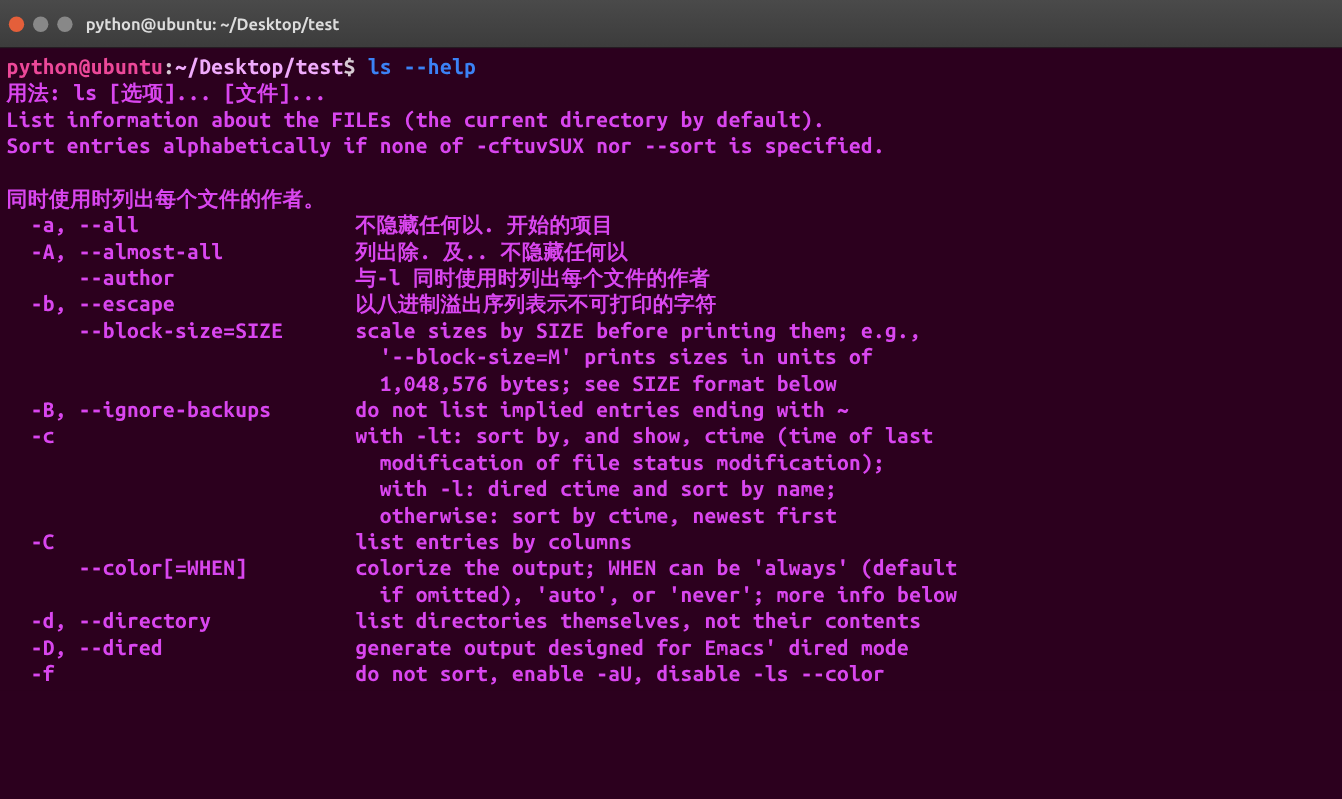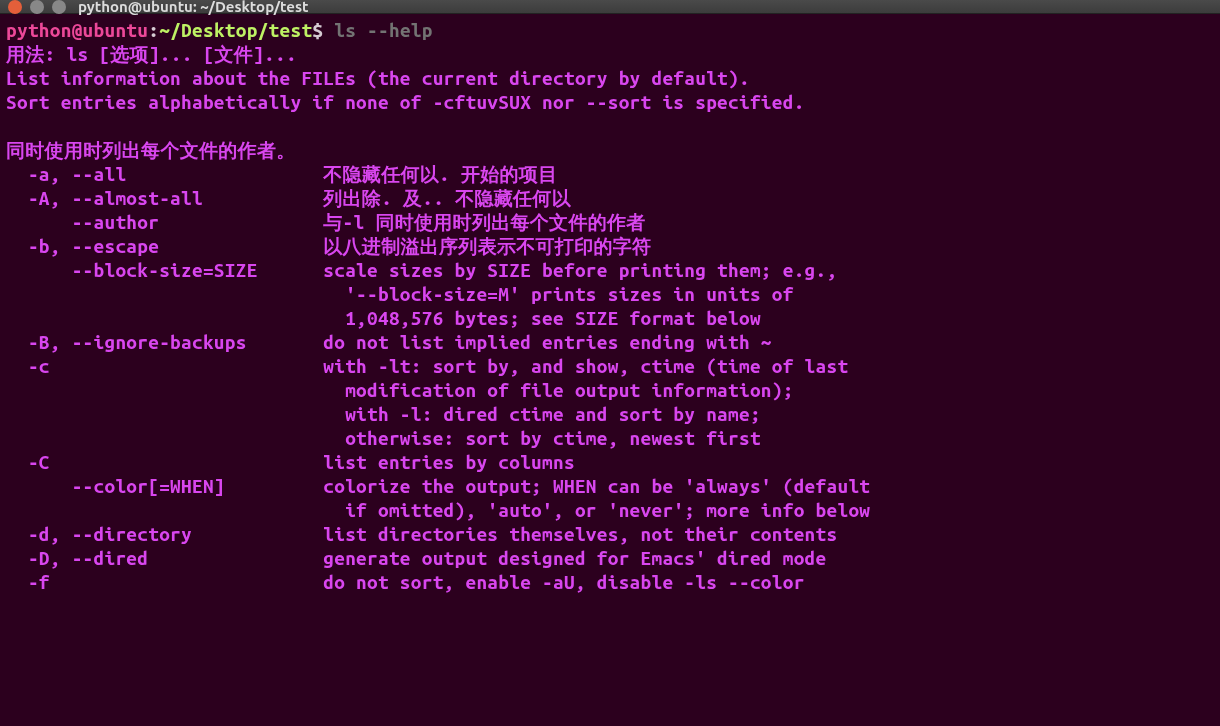--- a/index.html
+++ b/index.html
@@ -8,21 +8,21 @@
       box-sizing: border-box;
     }
     body {
       font-family: "Ubuntu Mono", "DejaVu Sans Mono", monospace;
       background: #2c001e;
       width: 1220px;
       height: 726px;
       overflow: hidden;
     }
     .titlebar {
-      height: 14px;
+      height: 44px;
       background: linear-gradient(to bottom, #4a4a4a, #3c3c3c);
       display: flex;
       align-items: center;
       padding: 0 8px;
       border-bottom: 1px solid #222;
     }
     .window-controls {
       display: flex;
       gap: 8px;
       align-items: center;
@@ -47,23 +47,23 @@
       background: #2c001e;
       color: #d6cbd3;
       padding: 4px 6px;
       font-size: 19px;
       line-height: 24px;
       white-space: pre;
       font-weight: bold;
       letter-spacing: 0.3px;
     }
     .prompt-user { color: #ec4899; }
-    .prompt-path { color: #bef264; }
+    .prompt-path { color: #f0abfc; }
     .prompt-dollar { color: #d6cbd3; }
-    .cmd { color: #737373; }
+    .cmd { color: #3b82f6; }
     .output-line { color: #d946ef; }
   </style>
 </head>
 <body>
 
 <div class="titlebar">
   <div class="window-controls">
     <span class="win-btn win-close"></span>
     <span class="win-btn win-min"></span>
     <span class="win-btn win-max"></span>
@@ -79,21 +79,21 @@
 <span class="output-line">同时使用时列出每个文件的作者。</span>
 <span class="output-line">  -a, --all                  不隐藏任何以. 开始的项目</span>
 <span class="output-line">  -A, --almost-all           列出除. 及.. 不隐藏任何以</span>
 <span class="output-line">      --author               与-l 同时使用时列出每个文件的作者</span>
 <span class="output-line">  -b, --escape               以八进制溢出序列表示不可打印的字符</span>
 <span class="output-line">      --block-size=SIZE      scale sizes by SIZE before printing them; e.g.,</span>
 <span class="output-line">                               '--block-size=M' prints sizes in units of</span>
 <span class="output-line">                               1,048,576 bytes; see SIZE format below</span>
 <span class="output-line">  -B, --ignore-backups       do not list implied entries ending with ~</span>
 <span class="output-line">  -c                         with -lt: sort by, and show, ctime (time of last</span>
-<span class="output-line">                               modification of file output information);</span>
+<span class="output-line">                               modification of file status modification);</span>
 <span class="output-line">                               with -l: dired ctime and sort by name;</span>
 <span class="output-line">                               otherwise: sort by ctime, newest first</span>
 <span class="output-line">  -C                         list entries by columns</span>
 <span class="output-line">      --color[=WHEN]         colorize the output; WHEN can be 'always' (default</span>
 <span class="output-line">                               if omitted), 'auto', or 'never'; more info below</span>
 <span class="output-line">  -d, --directory            list directories themselves, not their contents</span>
 <span class="output-line">  -D, --dired                generate output designed for Emacs' dired mode</span>
 <span class="output-line">  -f                         do not sort, enable -aU, disable -ls --color</span></div>
 
 </body></html>

